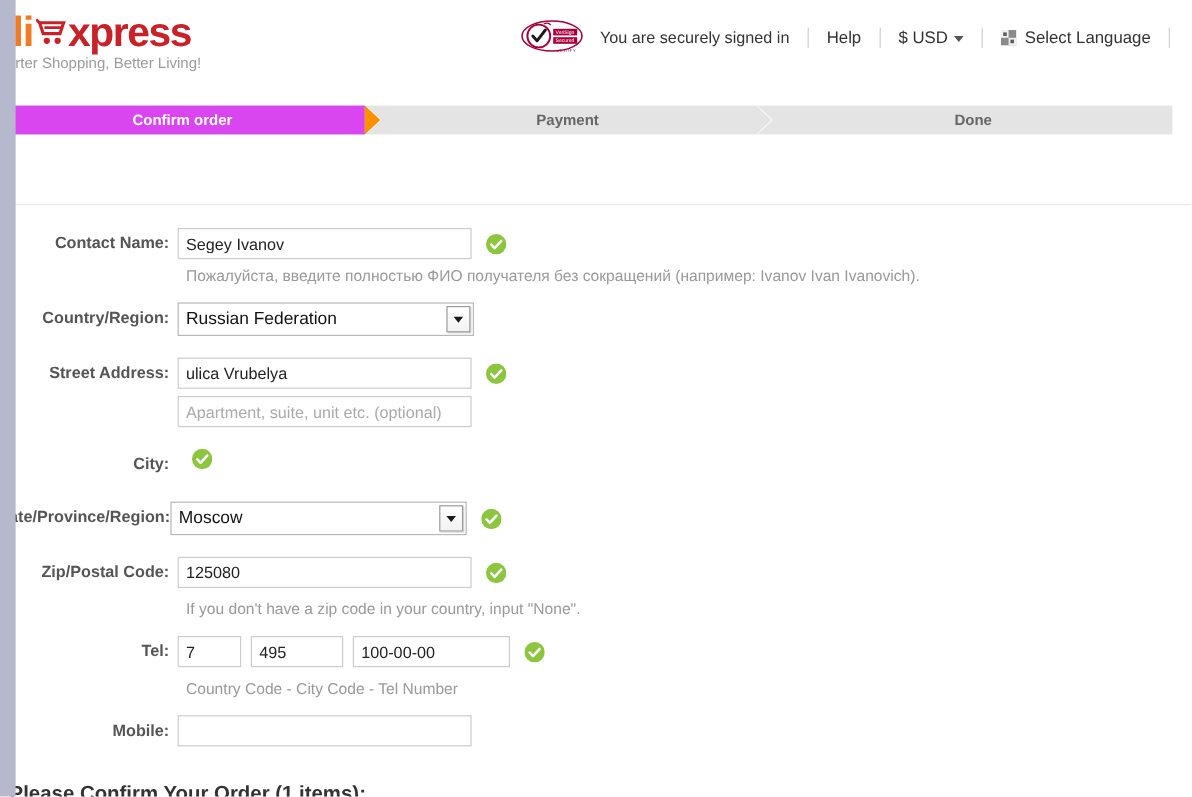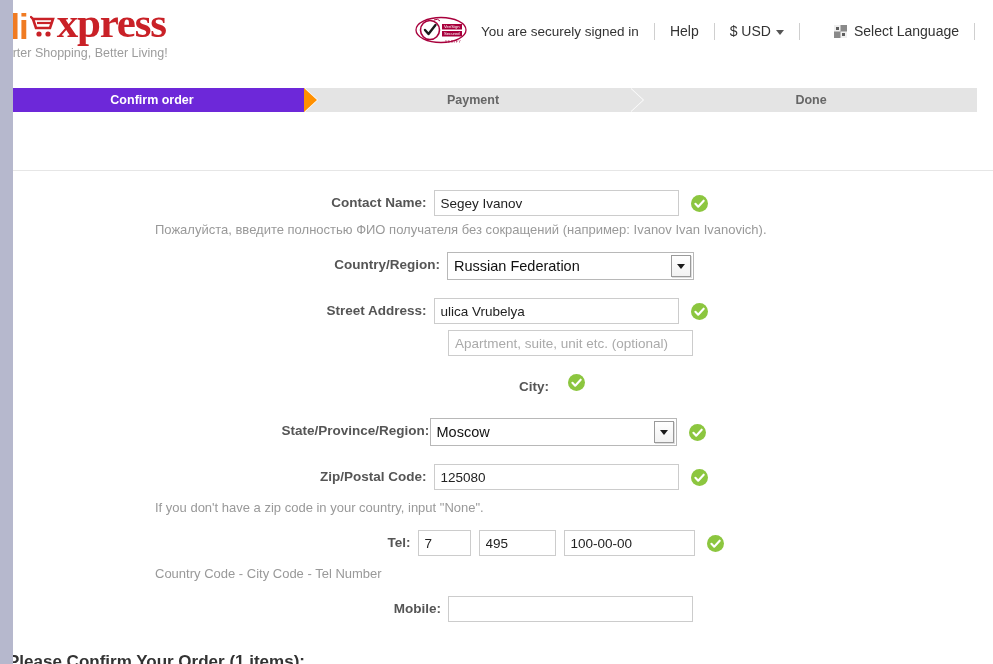--- a/index.html
+++ b/index.html
@@ -73,26 +73,26 @@
     color: #f07b22;
     letter-spacing: -1px;
     font-family: "Liberation Sans", sans-serif;
   }
   .cart-icon {
     position: relative;
     width: 30px; height: 30px;
     margin: 0 1px 2px 2px;
   }
   .logo-xpress {
-    font-size: 43px;
+    font-size: 34px;
     font-weight: bold;
     color: #c92127;
     letter-spacing: -1.2px;
     margin-left: -4px;
-    font-family: Liberation Serif, serif;
+    font-family: Liberation Sans, sans-serif;
   }
   .logo-tagline {
     margin-top: 2px;
     margin-left: 1px;
     font-size: 12.5px;
     color: #9c9c9c;
     font-weight: normal;
     white-space: nowrap;
   }
 
@@ -121,21 +121,21 @@
   }
   .hr-link { color: #333; font-size: 14px; cursor: pointer; }
   .usd-wrap { display: flex; align-items: center; gap: 5px; cursor: pointer; }
   .caret-down {
     width: 0; height: 0;
     border-left: 4.5px solid transparent;
     border-right: 4.5px solid transparent;
     border-top: 5px solid #555;
     margin-top: 2px;
   }
-  .lang-wrap { display: flex; align-items: center; gap: 7px; cursor: pointer; margin-left: 19px; }
+  .lang-wrap { display: flex; align-items: center; gap: 7px; cursor: pointer; }
   .lang-icon { width: 13px; height: 13px; flex: none; }
   .edge-sep {
     display: inline-block;
     width: 1px; height: 17px;
     background: #cfcfcf;
     margin-left: 15px;
   }
 
   
   .steps {
@@ -149,21 +149,21 @@
     top: 0; height: 24px;
     display: flex;
     align-items: center;
     justify-content: center;
     font-size: 12.5px;
     font-weight: bold;
     color: #666;
   }
   .step-1 {
     left: 0; width: 304px;
-    background: #6d28d9;
+    background: #d946ef;
     color: #ffffff;
   }
   .step-arrow {
     position: absolute;
     top: 0;
     width: 0; height: 0;
     border-top: 12px solid transparent;
     border-bottom: 12px solid transparent;
   }
   .arrow-orange {
@@ -204,21 +204,20 @@
   .form {
     position: absolute;
     left: 0; top: 190px;
     width: 993px;
   }
   .row {
     position: relative;
     display: flex;
     align-items: flex-start;
     margin-bottom: 0;
-    justify-content: center;
   }
   .lbl {
     width: 148px;
     text-align: right;
     padding-right: 7px;
     font-size: 13.5px;
     font-weight: bold;
     color: #555555;
     line-height: 26px;
     flex: none;

